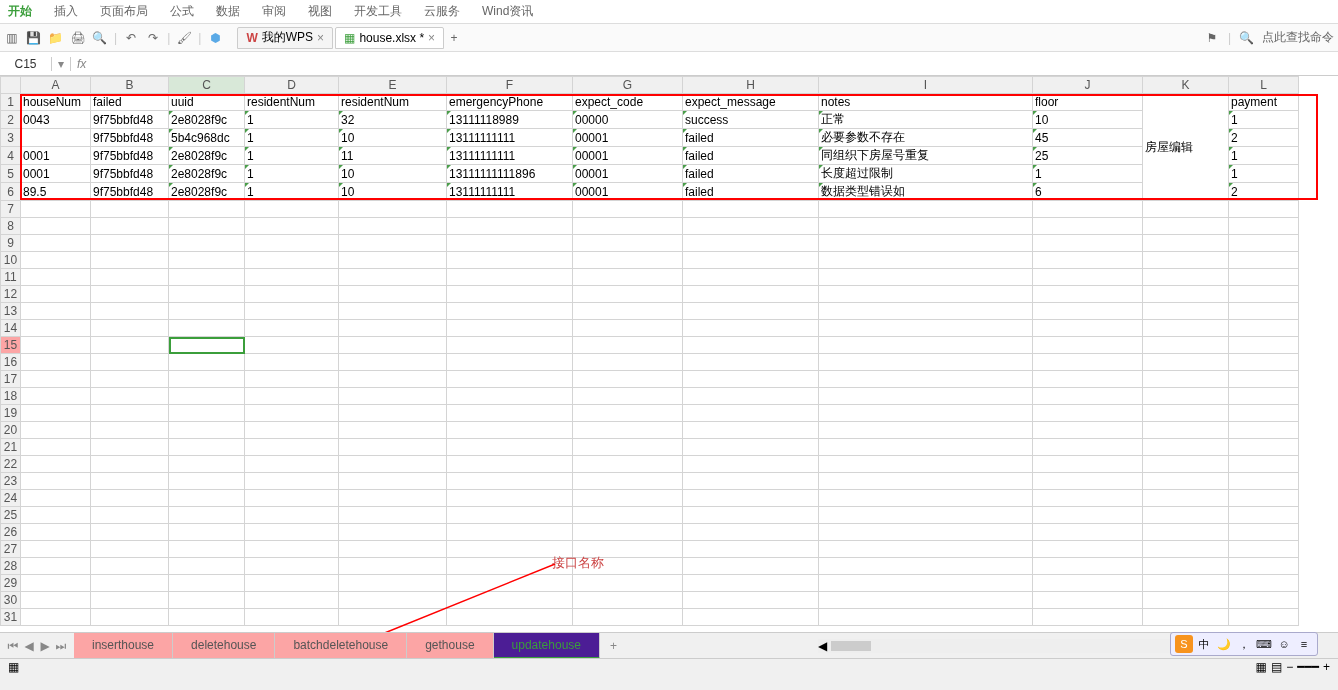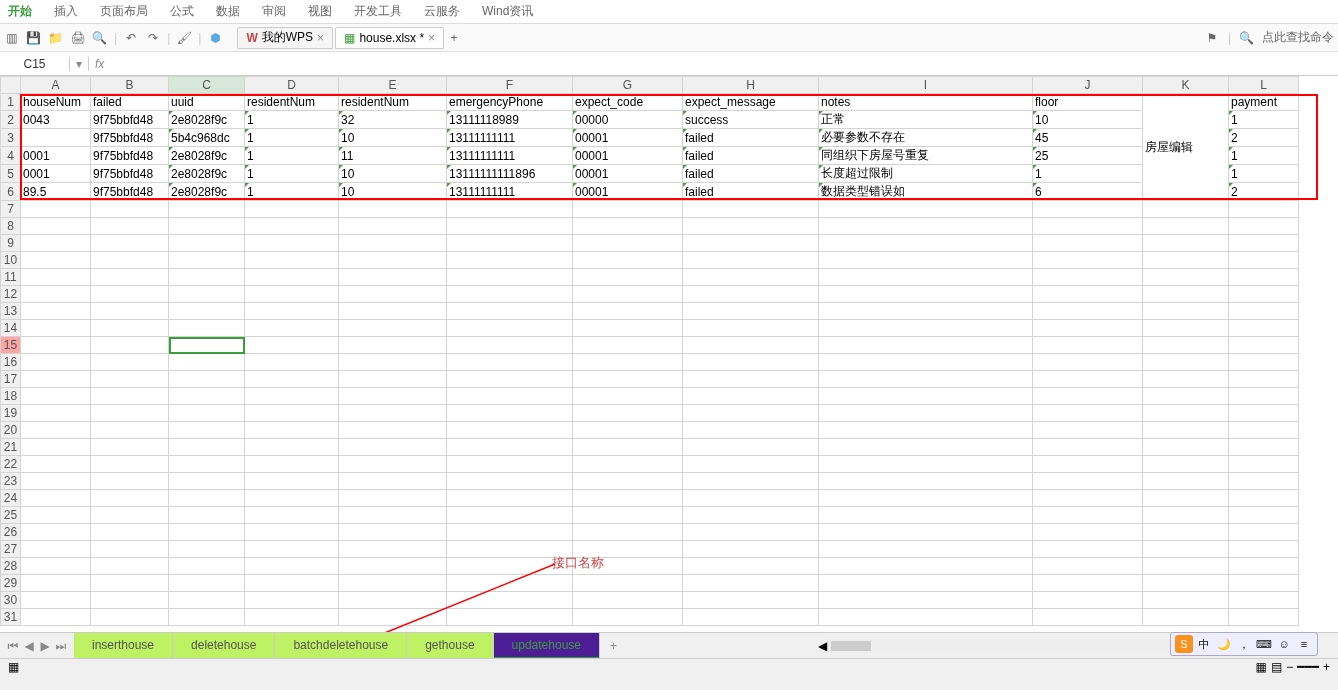--- a/index.html
+++ b/index.html
@@ -9,40 +9,40 @@
 .menubar .active { color:#3b9e3b; font-weight:bold;text-align:right; }
 .toolbar { background:#fafafa; display:flex; height:28px; align-items:center; padding:0 4px; gap:6px; border-bottom:1px solid #ddd; justify-content:space-between; }
 .tool-left { display:flex; align-items:center; gap:6px; }
 .tool-right { display:flex; align-items:center; gap:8px; color:#666; }
 .icon-btn { width:16px; height:16px; display:flex; align-items:center; justify-content:center; cursor:pointer; color:#666; }
 .tabs { display:flex; align-items:center; gap:2px; margin-left:8px; }
 .tab { display:flex; align-items:center; gap:4px; padding:2px 8px; border:1px solid #ccc; background:#f5f5f5; border-radius:2px 2px 0 0; height:22px; }
 .tab.active { background:#fff; }
 .tab .close { color:#888; cursor:pointer; }
 .formula-bar { background:#fff; display:flex; height:24px; align-items:center; border-bottom:1px solid #ccc; }
-.cell-name { width:70px; border-right:1px solid #ccc; padding:0 6px; color:#333; text-align:center; }
+.cell-name { width:52px; border-right:1px solid #ccc; padding:0 6px; color:#333; text-align:center; }
 .fx-icons { display:flex; gap:4px; padding:0 6px; border-right:1px solid #ccc; color:#888; }
 .fx-label { padding:0 6px; color:#888; font-style:italic; }
 .sheet-wrap { position:relative; background:#fff; height:598px; overflow:hidden; }
 .grid { border-collapse:collapse; table-layout:fixed; }
 .grid th, .grid td { border:1px solid #d4d4d4; height:17px; padding:0 2px; overflow:hidden; white-space:nowrap; text-align:left; font-size:12px; background:#fff; }
 .grid th { background:#f0f0f0; color:#555; text-align:center; font-weight:normal; }
 .grid .rowhdr { background:#f0f0f0; text-align:center; color:#555; width:20px; }
 .grid th.colsel { background:#d8e8d8; }
 .grid .rowsel { background:#fca5a5; }
 .tri { position:relative; }
 .tri::before { content:''; position:absolute; left:0; top:0; border-left:4px solid #4a9e4a; border-bottom:4px solid transparent; }
 .red-box { position:absolute; border:2px solid red; pointer-events:none; }
 .sel-cell { outline:2px solid #3b9e3b; outline-offset:-2px; }
 .note-text { color:#c44; text-align:center; font-size:13px; }
 .sheet-tabs-bar { position:absolute; bottom:16px; left:0; right:0; height:26px; background:#f0f0f0; display:flex; align-items:center; border-top:1px solid #ccc; }
 .nav-btns { display:flex; gap:2px; padding:0 6px; }
 .nav-btn { width:14px; height:14px; color:#888; cursor:pointer; display:flex; align-items:center; justify-content:center; }
 .sheet-tabs { display:flex; }
-.sheet-tab { padding:5px 18px; border-right:1px solid #ccc; cursor:pointer; color:#555; background:#bef264; }
+.sheet-tab { padding:5px 18px; border-right:1px solid #ccc; cursor:pointer; color:#555; background:#fca5a5; }
 .sheet-tab.active { background:#4c1d95; color:#3b9e3b; border-bottom:2px solid #3b9e3b; }
 .add-sheet { padding:4px 10px; color:#888; cursor:pointer; }
 .hscroll { position:absolute; right:20px; width:500px; height:14px; background:#eee; display:flex; align-items:center; }
 .hscroll .thumb { width:40px; height:10px; background:#ccc; margin-left:4px; }
 .status-bar { position:absolute; bottom:0; left:0; right:0; height:16px; background:#f0f0f0; border-top:1px solid #ccc; display:flex; align-items:center; padding:0 8px; gap:8px; }
 .status-right { position:absolute; right:8px; display:flex; gap:4px; align-items:center; }
 .ime-bar { position:absolute; bottom:18px; right:20px; display:flex; gap:2px; background:#eef; border:1px solid #aac; padding:2px 4px; border-radius:3px; }
 .ime-bar span { width:18px; height:18px; display:flex; align-items:center; justify-content:center; font-size:11px; }
 svg.arrow-line { position:absolute; pointer-events:none; }
 .merged { text-align:center; vertical-align:middle; }

